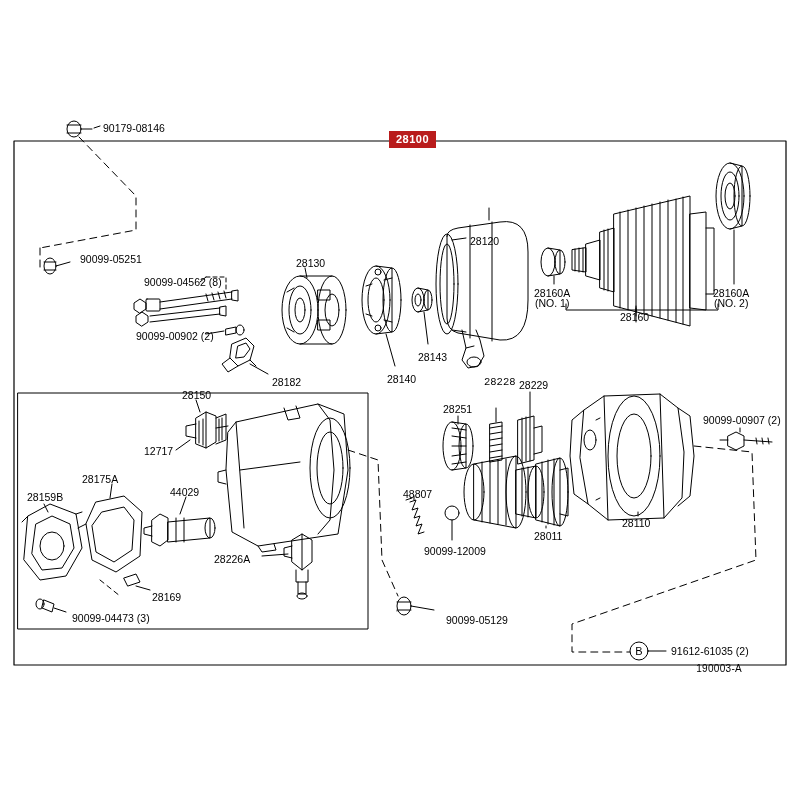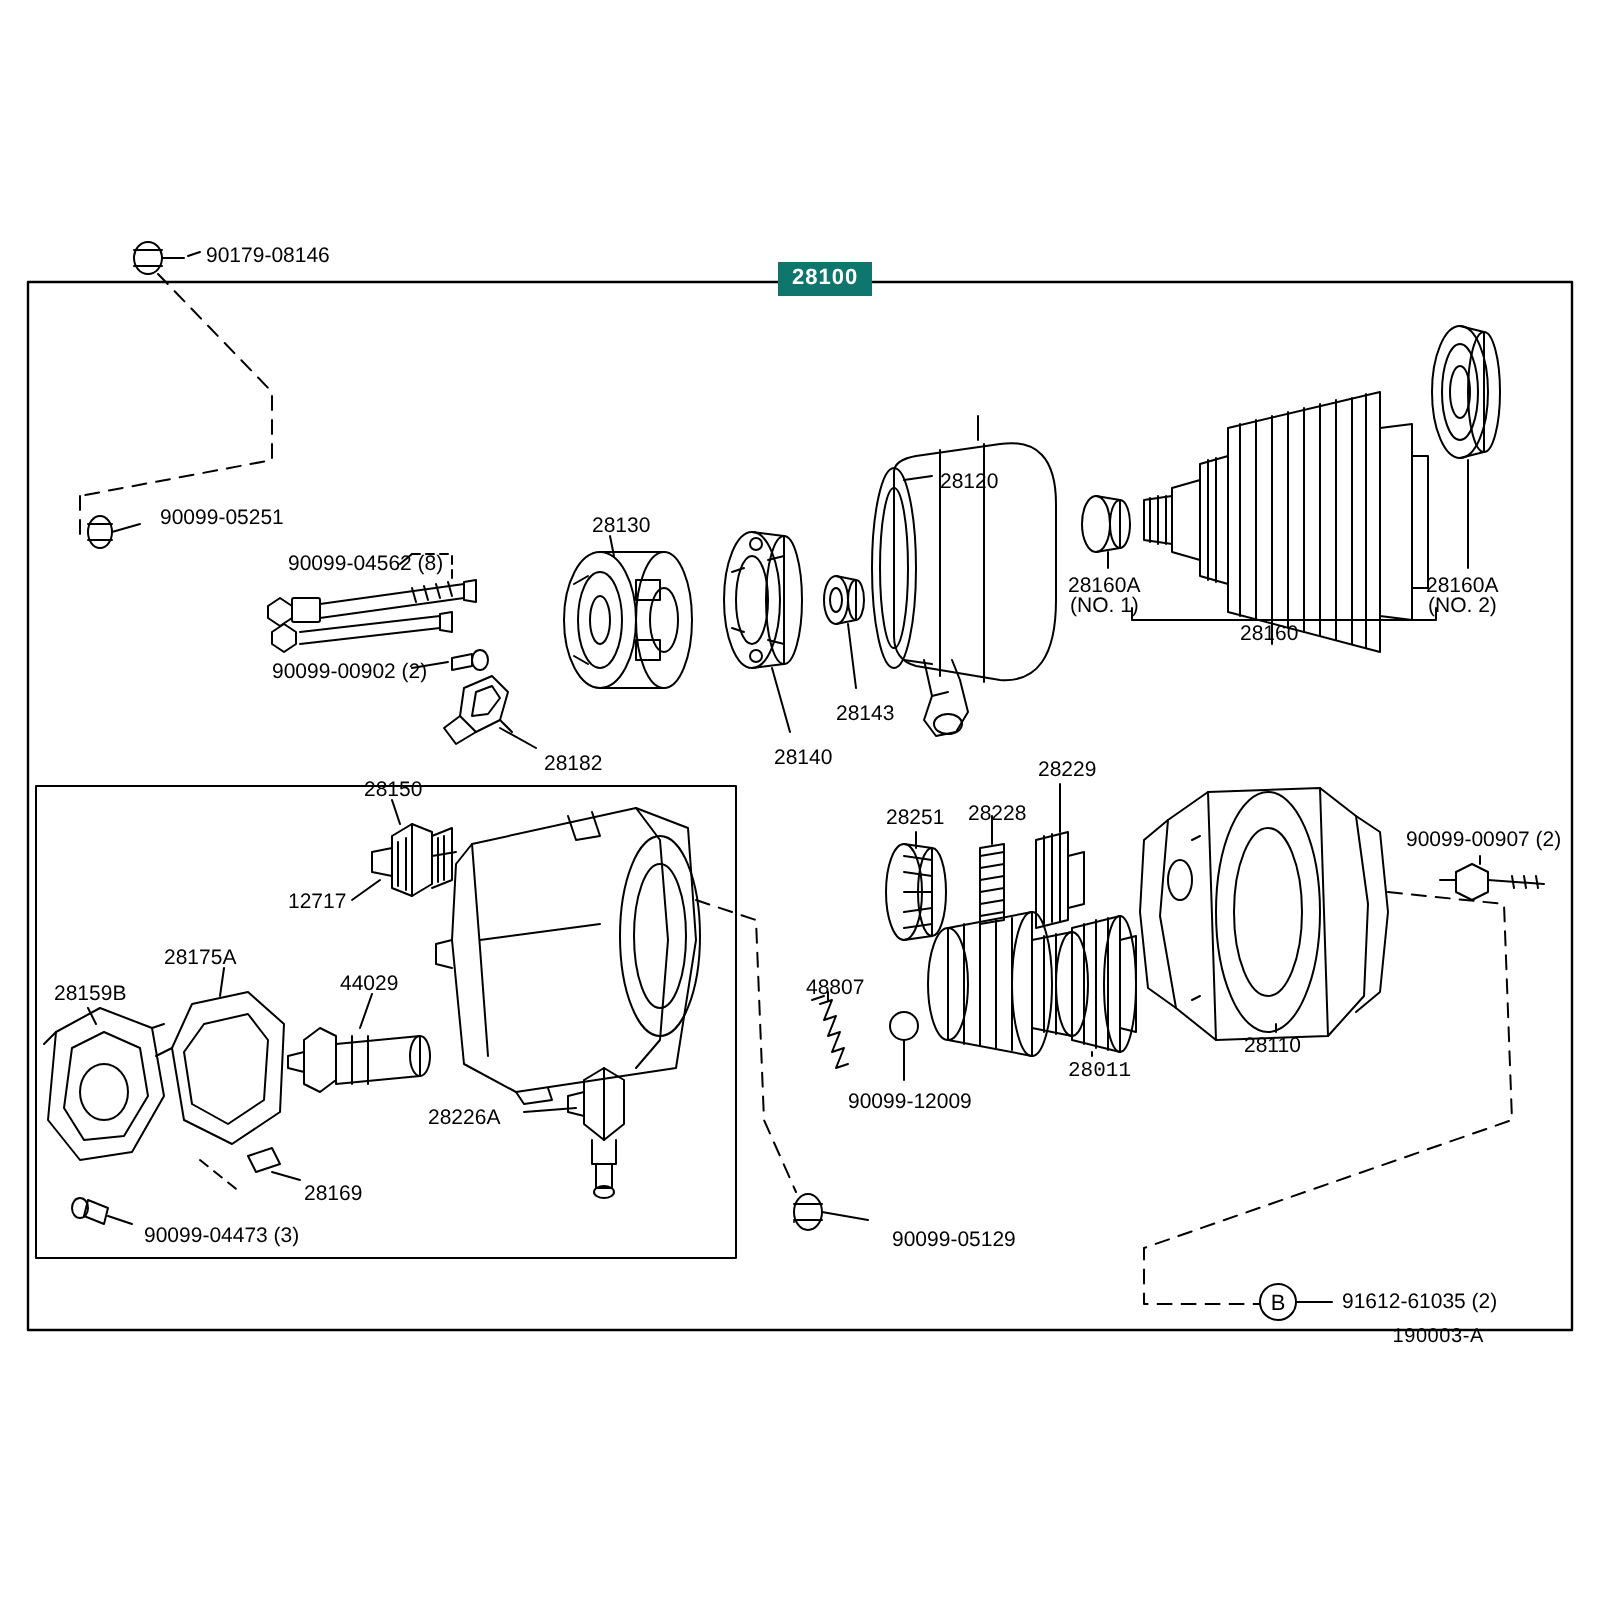--- a/index.html
+++ b/index.html
@@ -24,21 +24,21 @@
     position: absolute;
     font-family: "Liberation Sans", sans-serif;
     font-size: 10.5px;
     color: #000;
     white-space: pre;
     line-height: 11px;
     letter-spacing: 0px;
   }
   .highlight {
     position: absolute;
-    background: #0f766e;
+    background: #b91c1c;
     color: #ffffff;
     font-size: 11px;
     font-weight: bold;
     padding: 2px 7px 3px 7px;
     letter-spacing: 0.5px;
   }
   .footer-code {
     position: absolute;
     font-size: 10px;
     letter-spacing: 0.3px;
@@ -354,30 +354,30 @@
     <div class="lbl" style="left: 535px; top: 298px;">(NO. 1)</div>
     <div class="lbl" style="left: 713px; top: 288px;">28160A</div>
     <div class="lbl" style="left: 714px; top: 298px;">(NO. 2)</div>
     <div class="lbl" style="left: 620px; top: 312px;">28160</div>
     <div class="lbl" style="left: 136px; top: 331px;">90099-00902 (2)</div>
     <div class="lbl" style="left: 418px; top: 352px;">28143</div>
     <div class="lbl" style="left: 272px; top: 377px;">28182</div>
     <div class="lbl" style="left: 387px; top: 374px;">28140</div>
     <div class="lbl" style="left: 519px; top: 380px;">28229</div>
     <div class="lbl" style="left: 182px; top: 390px;">28150</div>
-    <div class="lbl" style="left: 484px; top: 402px;">28228</div>
+    <div class="lbl" style="left: 484px; top: 377px; font-family: Liberation Mono, monospace;">28228</div>
     <div class="lbl" style="left: 443px; top: 404px;">28251</div>
     <div class="lbl" style="left: 703px; top: 415px;">90099-00907 (2)</div>
     <div class="lbl" style="left: 144px; top: 446px;">12717</div>
     <div class="lbl" style="left: 82px; top: 474px;">28175A</div>
     <div class="lbl" style="left: 170px; top: 487px;">44029</div>
     <div class="lbl" style="left: 403px; top: 489px;">48807</div>
     <div class="lbl" style="left: 27px; top: 492px;">28159B</div>
     <div class="lbl" style="left: 622px; top: 518px;">28110</div>
-    <div class="lbl" style="left: 534px; top: 531px; font-family: Liberation Mono, monospace;">28011</div>
+    <div class="lbl" style="left: 534px; top: 531px;">28011</div>
     <div class="lbl" style="left: 424px; top: 546px;">90099-12009</div>
     <div class="lbl" style="left: 214px; top: 554px;">28226A</div>
     <div class="lbl" style="left: 152px; top: 592px;">28169</div>
     <div class="lbl" style="left: 72px; top: 613px;">90099-04473 (3)</div>
     <div class="lbl" style="left: 446px; top: 615px;">90099-05129</div>
     <div class="lbl" style="left: 671px; top: 646px;">91612-61035 (2)</div>
     <div class="footer-code" style="left: 742px; top: 663px; transform: translateX(-100%);">190003-A</div>
   </div>
 
 </body></html>

